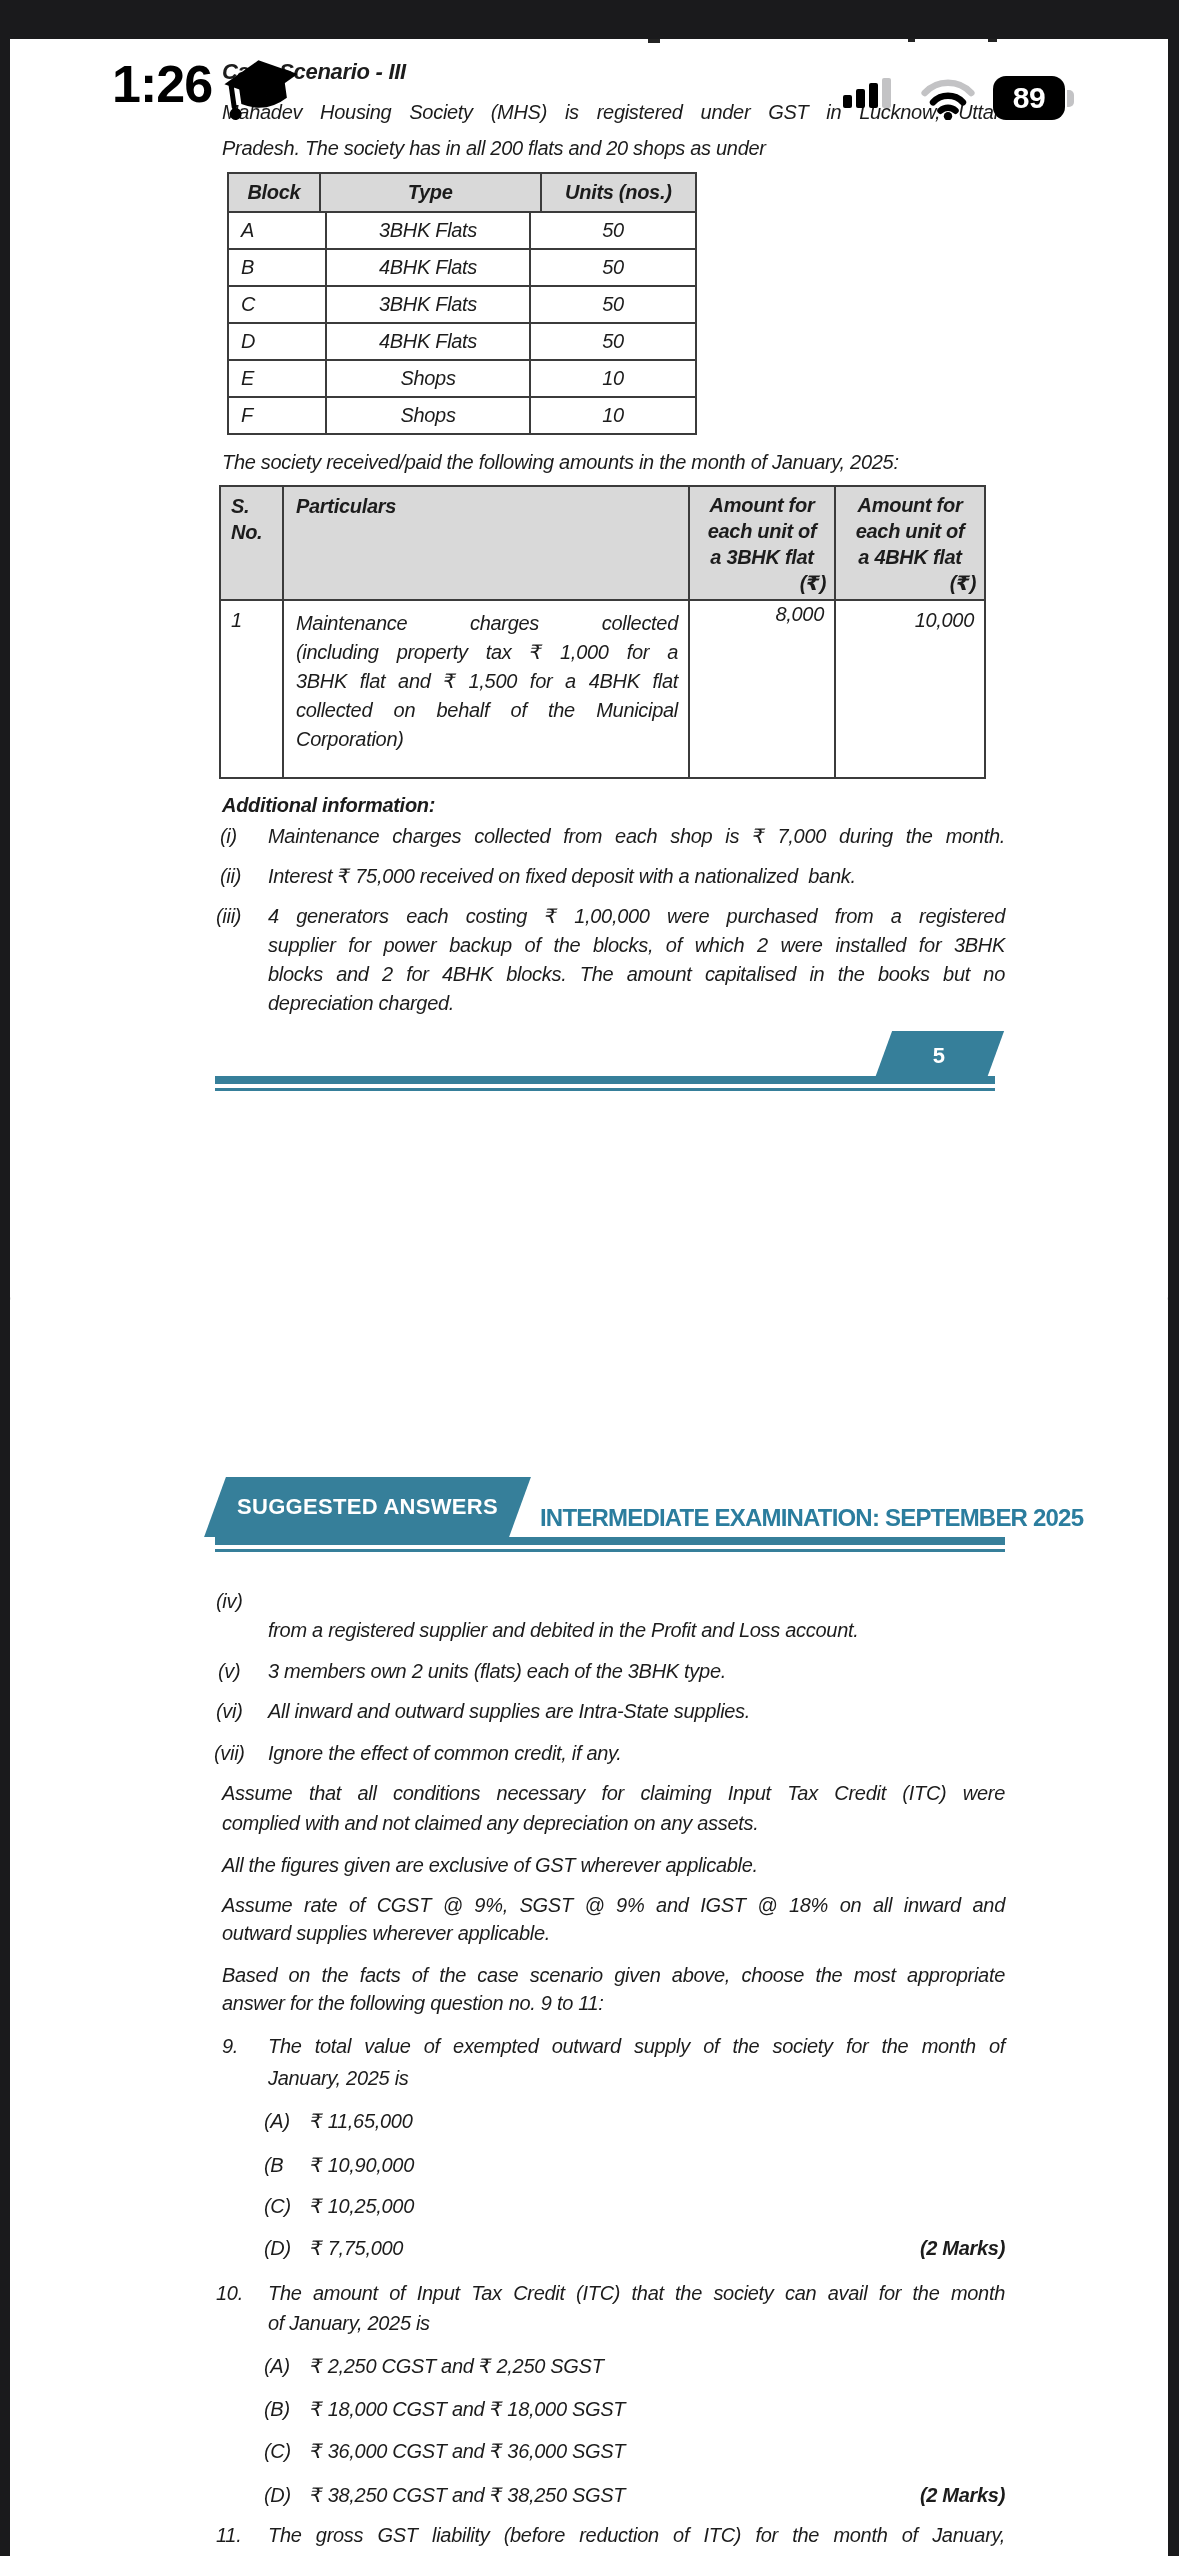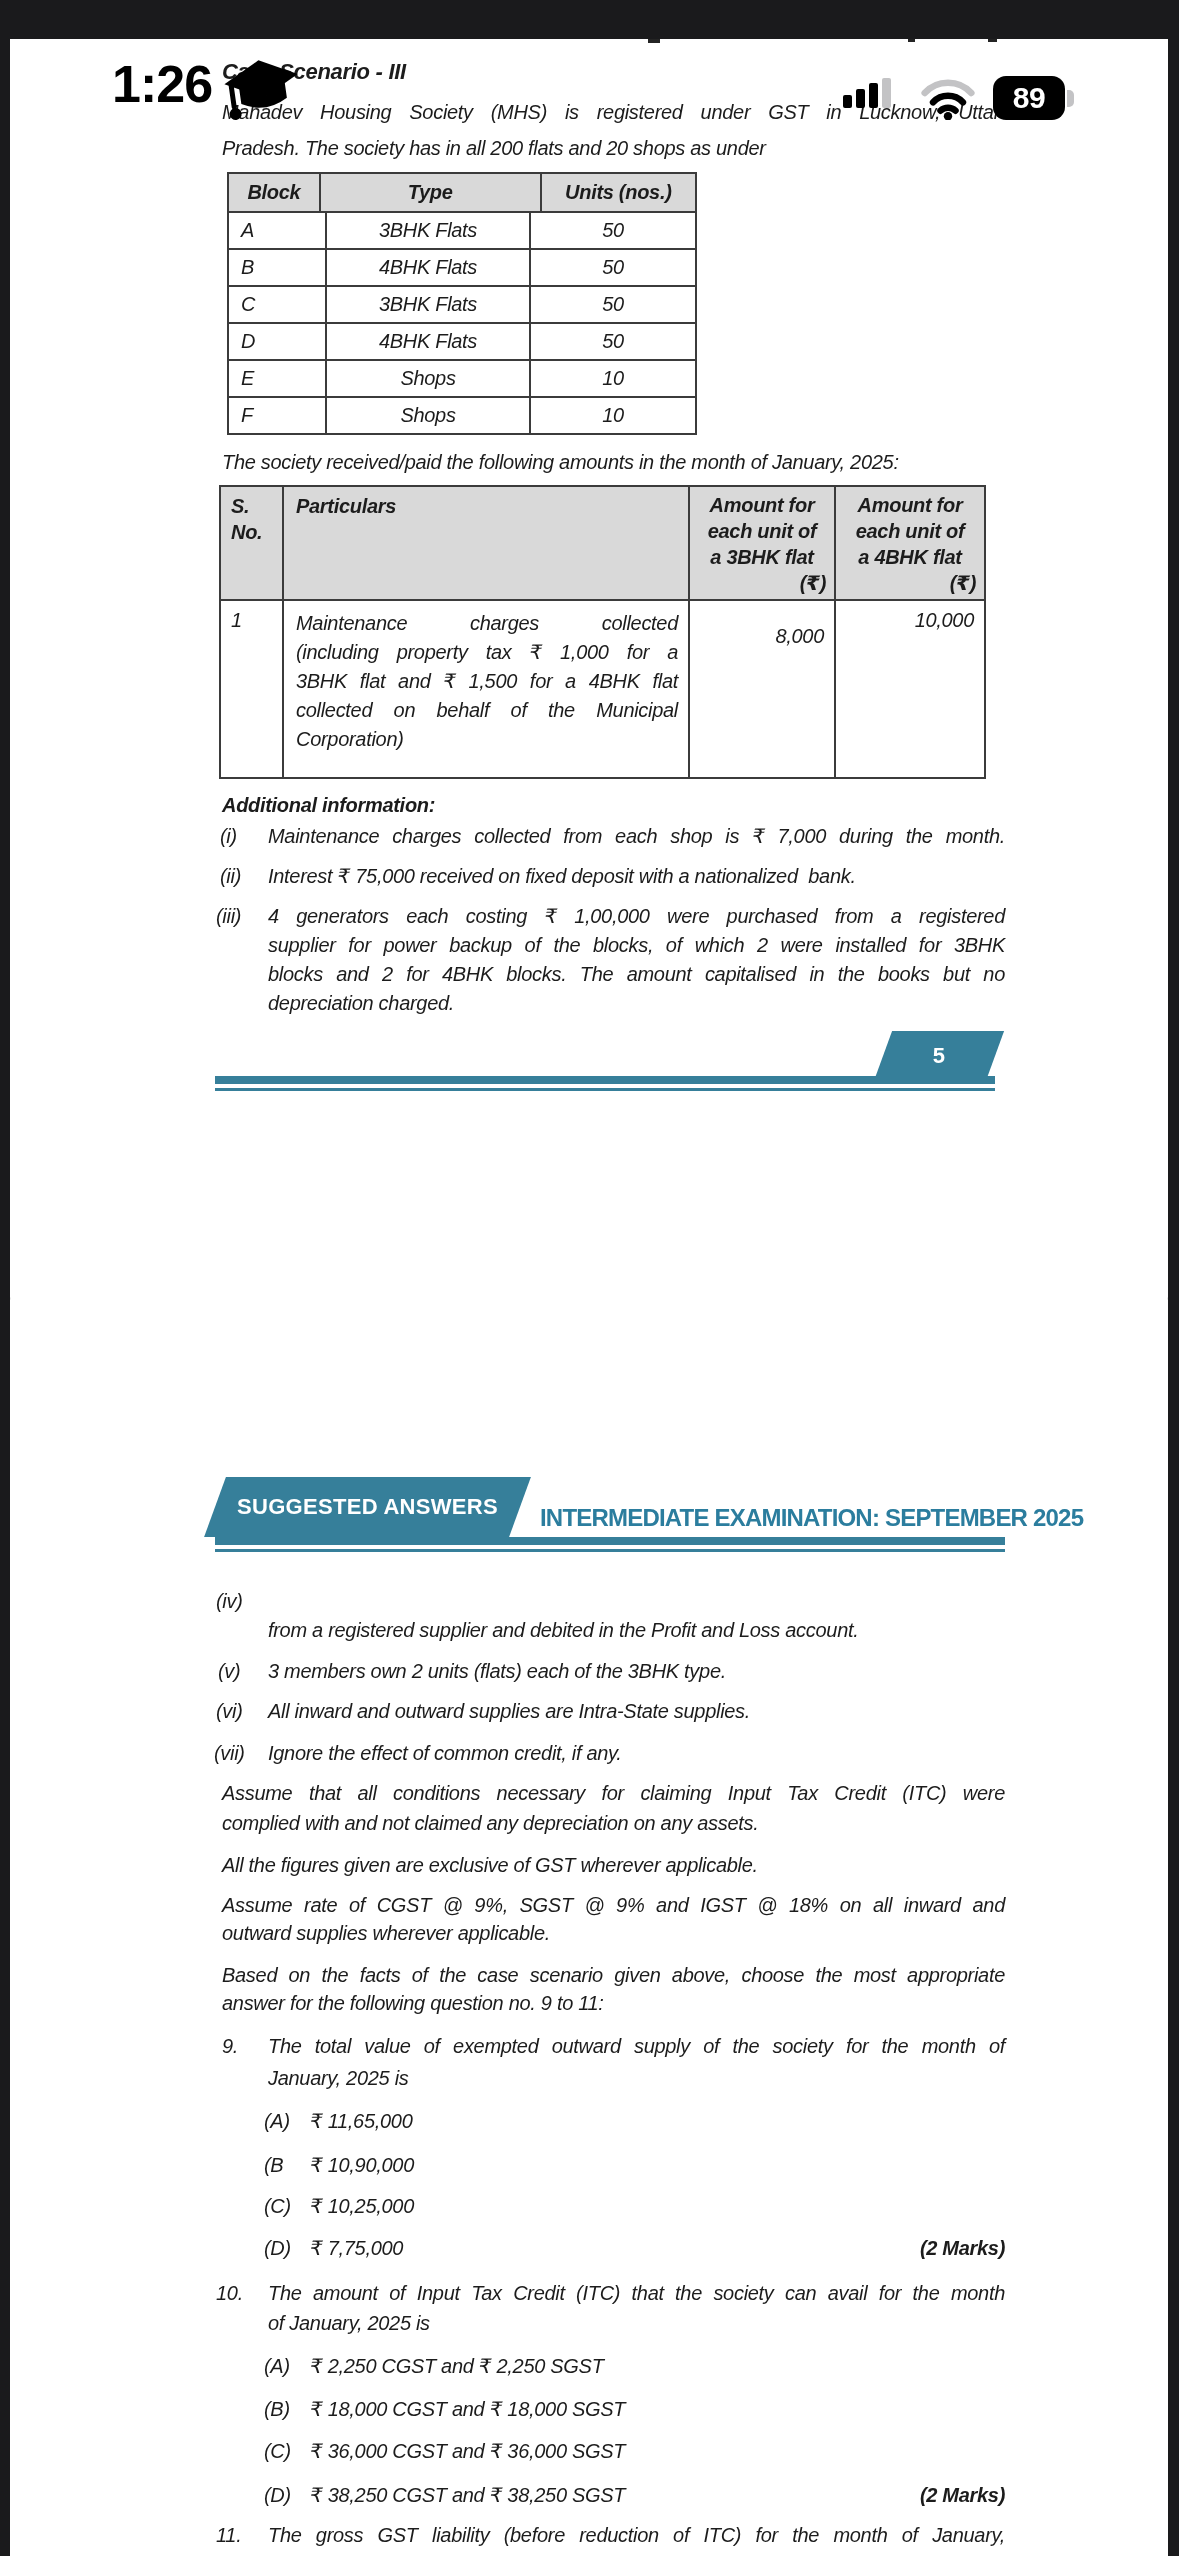--- a/index.html
+++ b/index.html
@@ -122,21 +122,21 @@
       </div>
       <div class="trow">
         <div class="tcell blk" style="width:61px;height:178px;padding:8px 0 0 10px">1</div>
         <div class="tcell blk" style="width:406px;height:178px;padding:8px 10px 0 12px;line-height:29px">
           <div class="j">Maintenance charges collected</div>
           <div class="j">(including property tax ₹ 1,000 for a</div>
           <div class="j">3BHK flat and ₹ 1,500 for a 4BHK flat</div>
           <div class="j">collected on behalf of the Municipal</div>
           <div>Corporation)</div>
         </div>
-        <div class="tcell blk" style="width:146px;height:178px;padding:24px 10px 0 0;text-align:right">8,000</div>
+        <div class="tcell blk" style="width:146px;height:178px;padding:2px 10px 0 0;text-align:right">8,000</div>
         <div class="tcell blk" style="width:150px;height:178px;padding:8px 10px 0 0;text-align:right">10,000</div>
       </div>
     </div>
 
     <div class="ln b" style="left:212px;top:753px">Additional information:</div>
 
     <div class="mk" style="left:210px;top:784px">(i)</div>
     <div class="ln j" style="left:258px;top:784px;width:737px">Maintenance charges collected from each shop is ₹ 7,000 during the month.</div>
 
     <div class="mk" style="left:210px;top:824px">(ii)</div>

